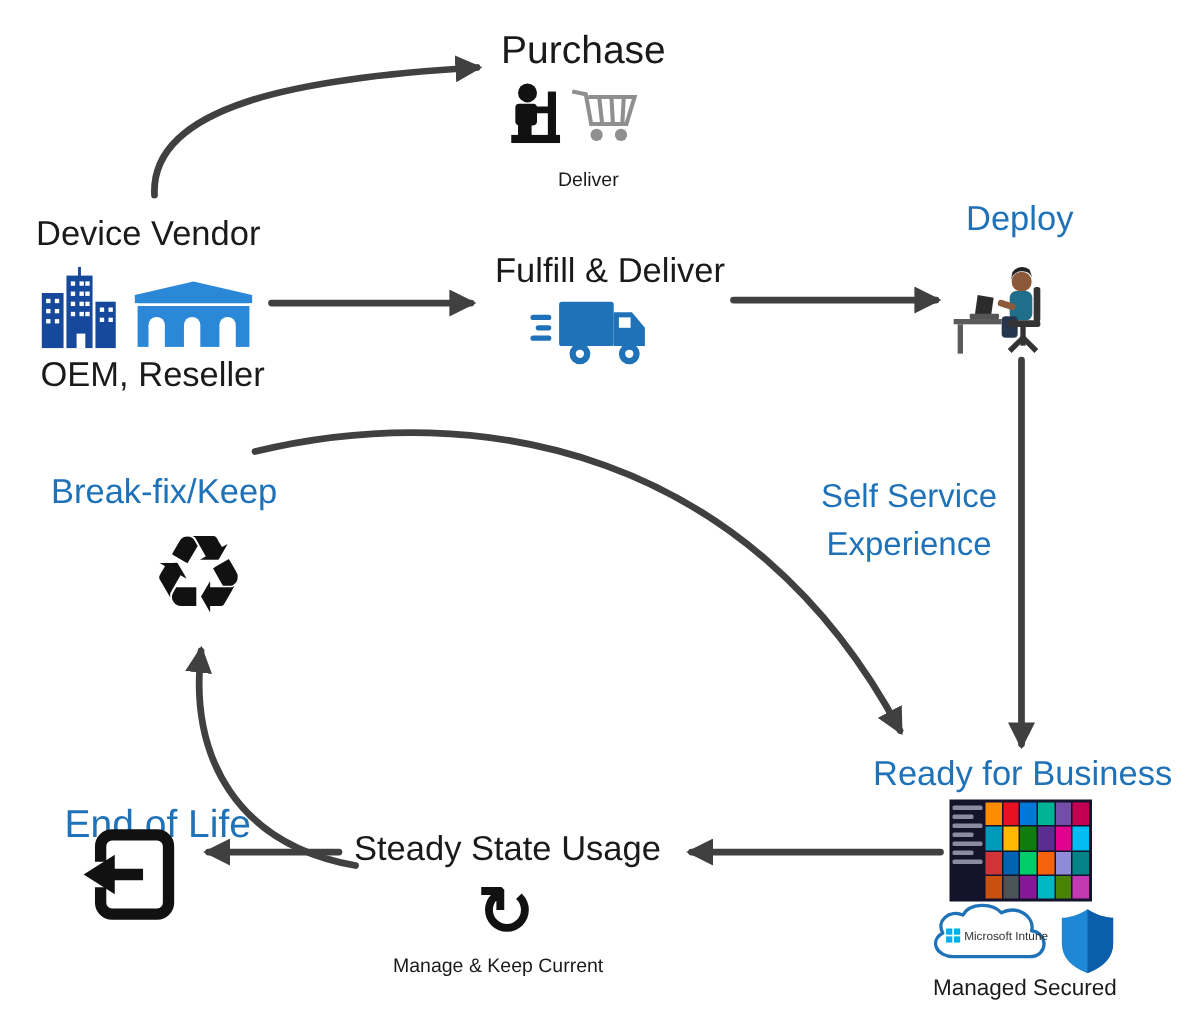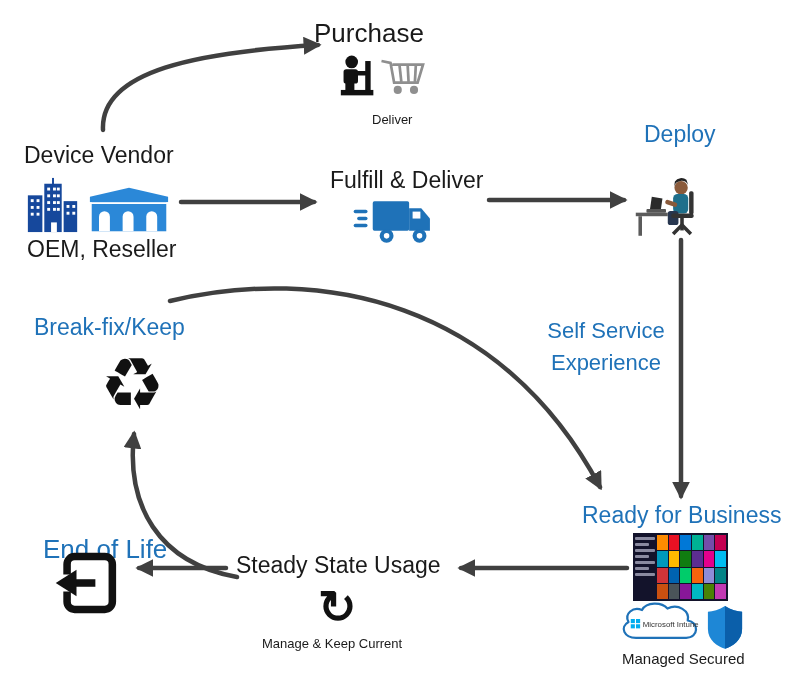--- a/index.html
+++ b/index.html
@@ -39,21 +39,21 @@
       <path d="M 181 202 L 314 202" marker-end="url(#ah)"></path>
       <path d="M 489 200 L 624 200" marker-end="url(#ah)"></path>
       <path d="M 681 240 L 681 496" marker-end="url(#ah)"></path>
       <path d="M 170 301 C 320 265, 500 300, 600 487" marker-end="url(#ah)"></path>
       <path d="M 627 568 L 461 568" marker-end="url(#ah)"></path>
       <path d="M 226 568 L 139 568" marker-end="url(#ah)"></path>
       <path d="M 237 577 C 158 563, 126 505, 134 434" marker-end="url(#ah)"></path>
     </g>
   </svg>
 
-  <div class="abs node-title-lg t-dark" style="left:314px;top:18px;">Purchase</div>
+  <div class="abs node-title-lg t-dark" style="left:334px;top:18px;">Purchase</div>
 
   <svg class="abs" style="left:336px;top:52px;" width="100" height="56" viewBox="0 0 110 62">
 
     <circle cx="17" cy="11" r="7" fill="#111"></circle>
     <rect x="8" y="19" width="16" height="16" rx="3" fill="#111"></rect>
     <rect x="20" y="21" width="14" height="5" rx="2" fill="#111"></rect>
     <rect x="32" y="10" width="6" height="34" fill="#111"></rect>
     <rect x="5" y="42" width="36" height="6" fill="#111"></rect>
     <rect x="10" y="33" width="10" height="11" fill="#111"></rect>
 
@@ -130,21 +130,21 @@
       <rect x="22" y="6" width="42" height="34" rx="2"></rect>
       <path d="M 64 14 h 14 l 10 12 v 14 h -24 z"></path>
     </g>
     <rect x="68" y="18" width="9" height="8" fill="#fff"></rect>
     <circle cx="38" cy="46" r="8" fill="#1F72B8"></circle>
       <circle cx="38" cy="46" r="3.2" fill="#fff"></circle>
     <circle cx="76" cy="46" r="8" fill="#1F72B8"></circle>
       <circle cx="76" cy="46" r="3.2" fill="#fff"></circle>
   </svg>
 
-  <div class="abs node-title t-blue" style="left:644px;top:121px;">Deploy</div>
+  <div class="abs node-title t-blue" style="left:644px;top:132px;">Deploy</div>
 
   <svg class="abs" style="left:634px;top:166px;" width="80" height="72" viewBox="0 0 90 80">
 
     <polygon points="20,34 32,36 30,50 18,48" fill="#2b2b2b"></polygon>
     <rect x="14" y="48" width="22" height="4" rx="1" fill="#555"></rect>
 
     <circle cx="53" cy="24" r="7.5" fill="#8a5a3b"></circle>
     <path d="M 45 23 a 8.5 8.5 0 0 1 16 -2 l -2 -6 a 9 9 0 0 0 -13 2 z" fill="#222"></path>
     <rect x="44" y="31" width="17" height="22" rx="5" fill="#1f6f8b"></rect>
     <rect x="36" y="37" width="14" height="5" rx="2.5" fill="#8a5a3b" transform="rotate(18 36 37)"></rect>

